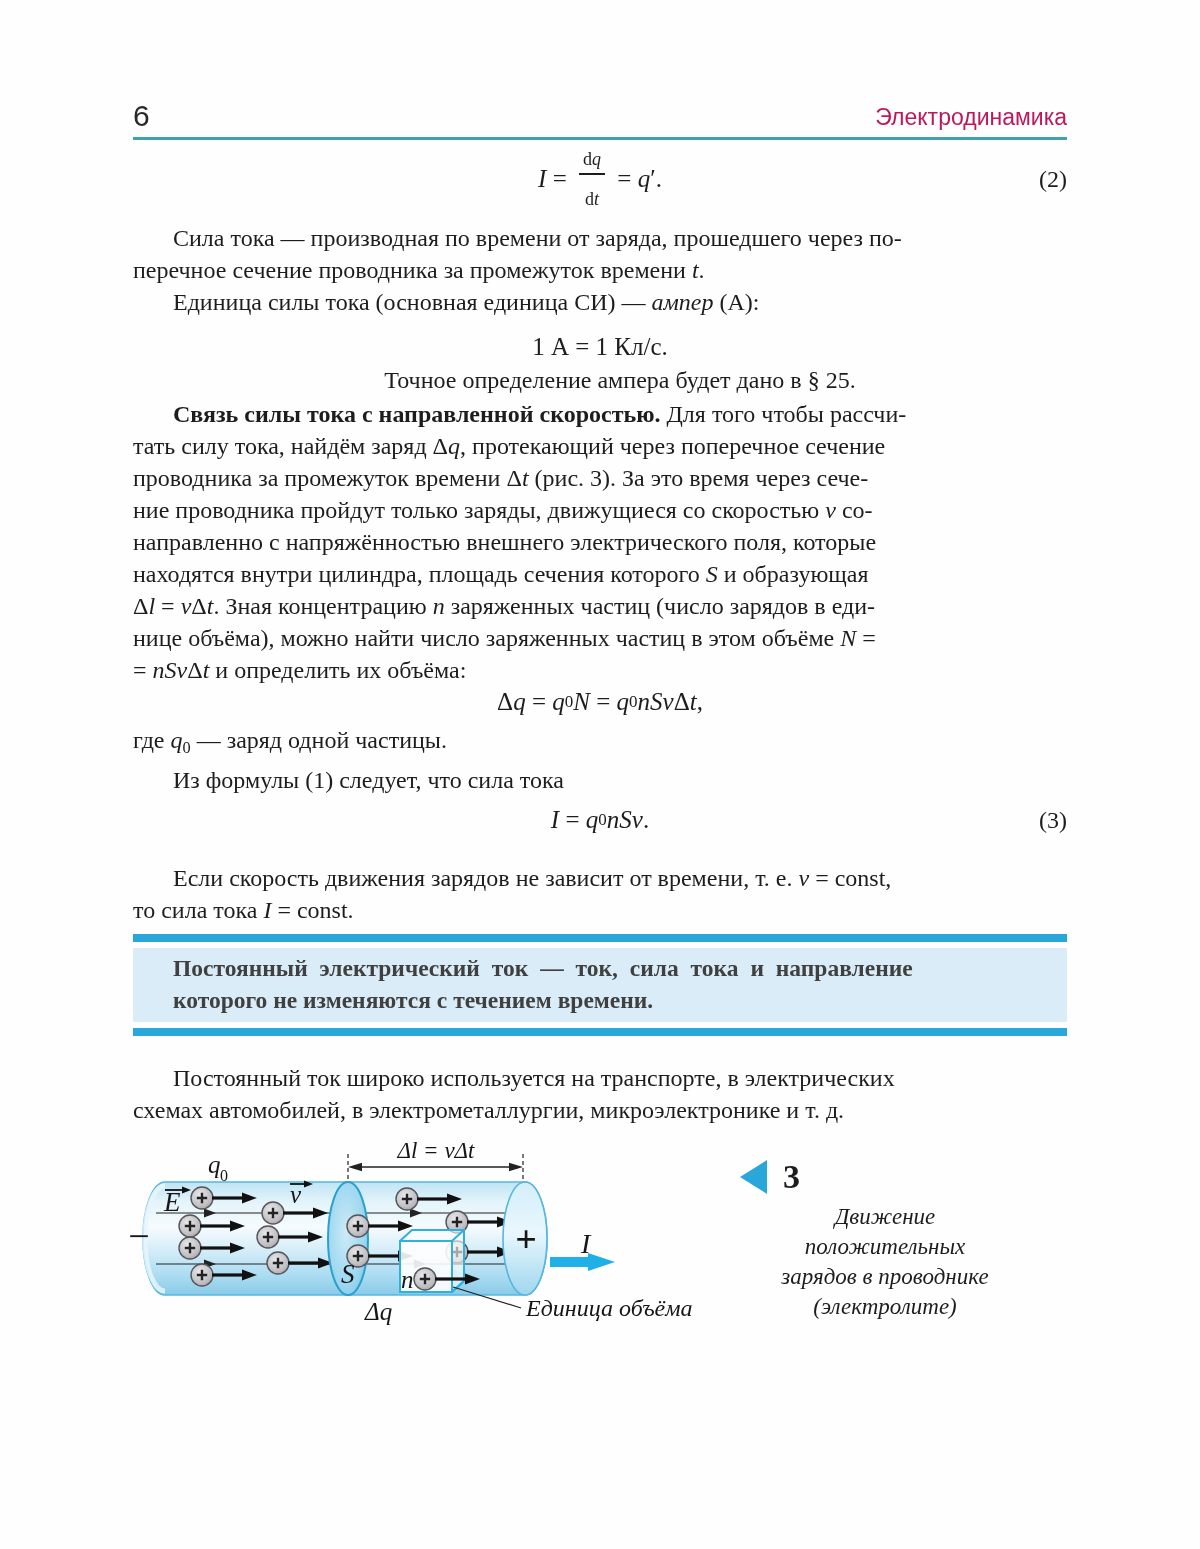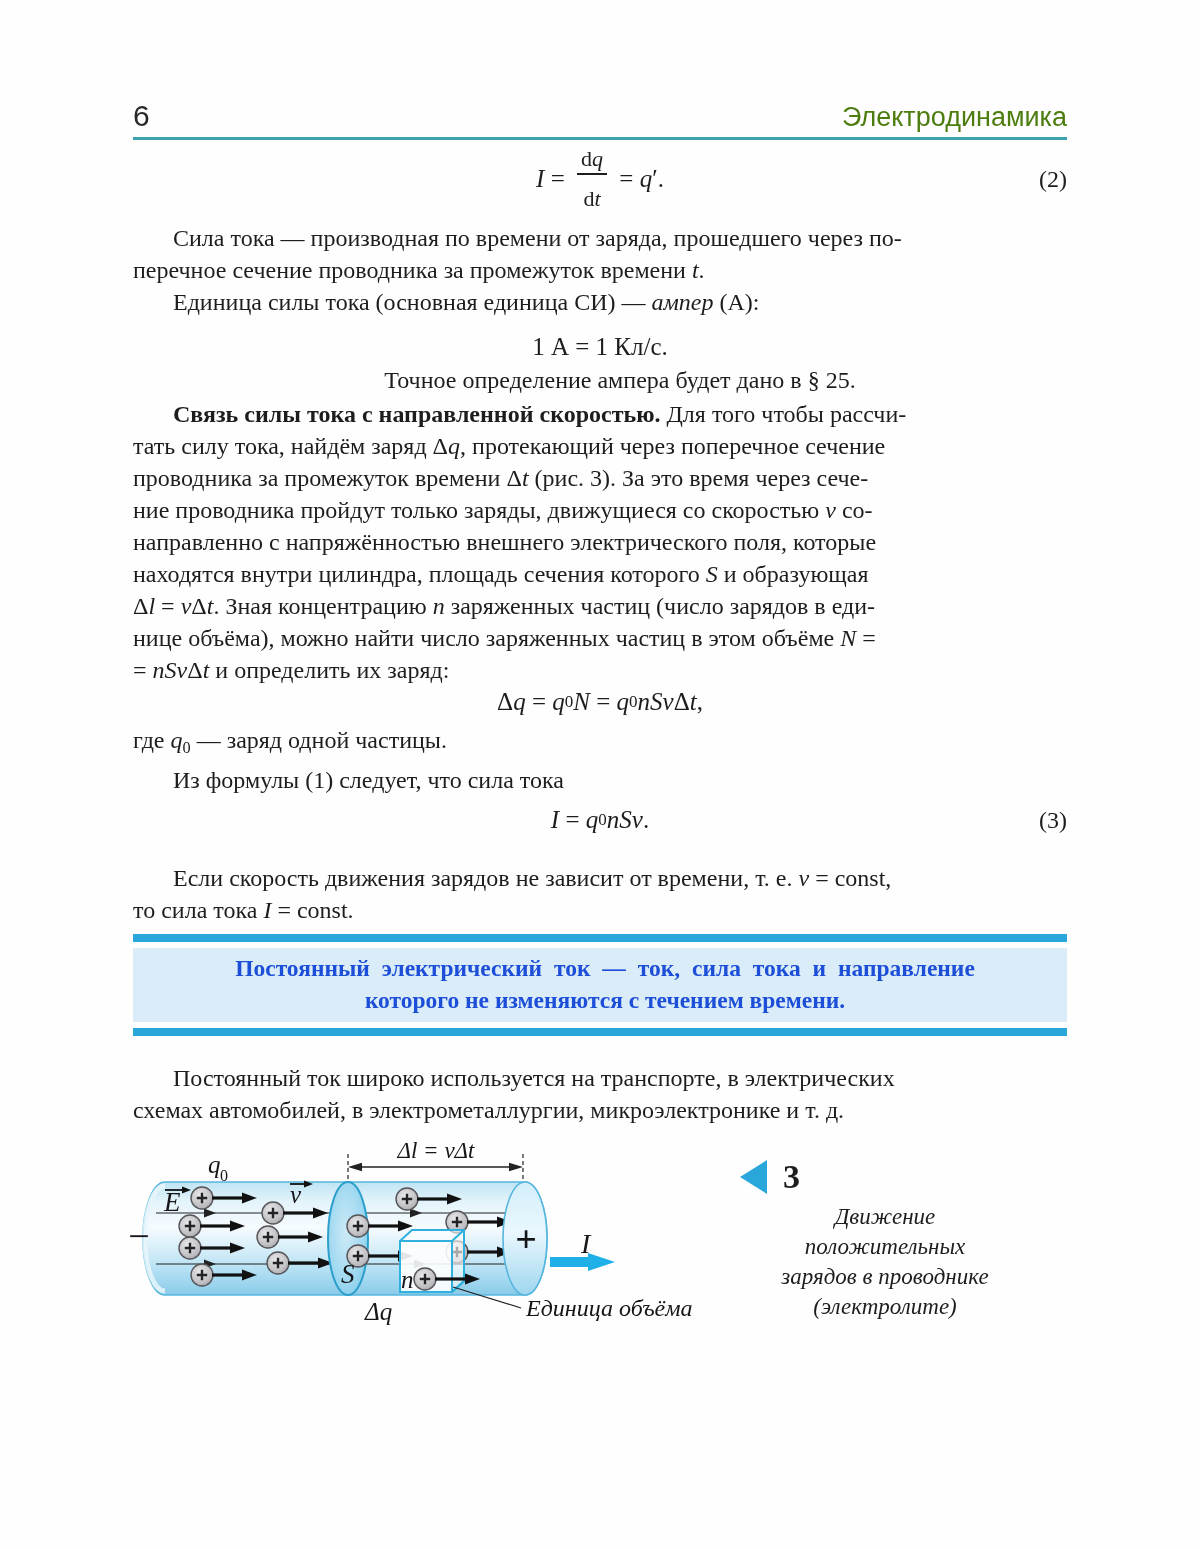--- a/index.html
+++ b/index.html
@@ -7,47 +7,47 @@
   .page {
     position:relative; width:1200px; height:1549px; background:#fefefe;
     font-family:"Liberation Serif", serif; color:#1d1d1f; overflow:hidden;
   }
   .page-header {
     display:flex; justify-content:space-between; align-items:flex-end;
     margin:101px 133px 0 133px; border-bottom:3px solid #3fa3af; padding-bottom:6px;
     font-family:"Liberation Sans", sans-serif;
   }
   .page-number { font-size:30px; line-height:30px; color:#29292b; }
-  .section-title { font-size:27px; line-height:27px; color:#4d7c0f; }
+  .section-title { font-size:23px; line-height:27px; color:#be185d; }
   .content { margin:0 133px; width:934px; font-size:24px; line-height:32px; }
   .para { margin:0; white-space:pre-line; }
   .indent { text-indent:40px; }
   .it { font-style:italic; }
   .bd { font-weight:bold; }
   .sb { font-size:0.68em; vertical-align:-0.28em; }
   .p1 { margin-top:26px; }
   .f2row { margin-top:8px; height:62px; }
   .p2 { margin-top:12px; }
   .famp { margin-top:12px; height:34px; }
   .p4 { margin-top:0;text-align:center; }
   .p5 { margin-top:2px; }
   .p6 { margin-top:6px; }
   .f3row { margin-top:6px; height:36px; }
   .p8 { margin-top:24px; }
   .p9 { margin-top:26px; }
   .formula-row { position:relative; display:flex; justify-content:center; align-items:center; font-size:25px; }
   .formula { display:inline-flex; align-items:center; white-space:pre; }
   .eqnum { position:absolute; right:0; top:50%; transform:translateY(-50%); font-size:24px; }
-  .frac { display:inline-flex; flex-direction:column; align-items:center; margin:0 6px; font-size:22px; line-height:26px; }
+  .frac { display:inline-flex; flex-direction:column; align-items:center; margin:0 6px; font-size:18px; line-height:26px; }
   .frac .num { border-bottom:2px solid #1d1d1f; padding:0 4px 1px 4px; }
   .frac .den { padding-top:11px; }
   .defbox { margin-top:8px; }
   .defbox .bar { height:8px; background:#29a7da; }
   .defbox .fill { background:#d9ecf8; margin:6px 0; padding:4px 30px 6px 40px; }
-  .boxline { font-weight:bold; color:#1d4ed8; font-size:23.5px; line-height:32px; white-space:pre-line;text-align:center; }
+  .boxline { font-weight:bold; color:#404040; font-size:23.5px; line-height:32px; white-space:pre-line; }
   .boxline.stretch { word-spacing:6px; }
   .figure { position:relative; height:222px; margin-top:8px; }
   .fig-svg { position:absolute; left:-13px; top:0; }
   .fig-caption { position:absolute; left:607px; top:26px; width:290px; }
   .cap-head { display:flex; align-items:center; }
   .cap-marker { width:0; height:0; border-top:17px solid transparent; border-bottom:17px solid transparent; border-right:27px solid #29a7da; }
   .cap-num { font-weight:bold; font-size:34px; margin-left:16px; line-height:34px; }
   .cap-text { font-style:italic; font-size:23px; line-height:30px; white-space:pre-line; margin-top:8px;text-align:center; }
   .svgt { font-family:"Liberation Serif", serif; fill:#161618; }
 </style>
@@ -79,21 +79,21 @@
 
     <p class="para indent p4"><span>Точное определение ампера будет дано в § 25.</span></p>
     <p class="para indent p5"><span class="bd">Связь силы тока с направленной скоростью.</span><span> Для того чтобы рассчи-
 тать силу тока, найдём заряд Δ</span><span class="it">q</span><span>, протекающий через поперечное сечение
 проводника за промежуток времени Δ</span><span class="it">t</span><span> (рис. 3). За это время через сече-
 ние проводника пройдут только заряды, движущиеся со скоростью </span><span class="it">v</span><span> со-
 направленно с напряжённостью внешнего электрического поля, которые
 находятся внутри цилиндра, площадь сечения которого </span><span class="it">S</span><span> и образующая
 Δ</span><span class="it">l</span><span> = </span><span class="it">v</span><span>Δ</span><span class="it">t</span><span>. Зная концентрацию </span><span class="it">n</span><span> заряженных частиц (число зарядов в еди-
 нице объёма), можно найти число заряженных частиц в этом объёме </span><span class="it">N</span><span> =
-= </span><span class="it">nSv</span><span>Δ</span><span class="it">t</span><span> и определить их заряд:</span></p>
+= </span><span class="it">nSv</span><span>Δ</span><span class="it">t</span><span> и определить их объёма:</span></p>
 
     <div class="formula-row">
       <span class="formula"><span>Δ</span><span class="it">q</span><span> = </span><span class="it">q</span><span class="sb">0</span><span class="it">N</span><span> = </span><span class="it">q</span><span class="sb">0</span><span class="it">nSv</span><span>Δ</span><span class="it">t</span><span>,</span></span>
     </div>
 
     <p class="para p6"><span>где </span><span class="it">q</span><span class="sb">0</span><span> — заряд одной частицы.</span></p>
     <p class="para indent"><span>Из формулы (1) следует, что сила тока</span></p>
 
     <div class="formula-row f3row">
       <span class="formula"><span class="it">I</span><span> = </span><span class="it">q</span><span class="sb">0</span><span class="it">nSv</span><span>.</span></span>

